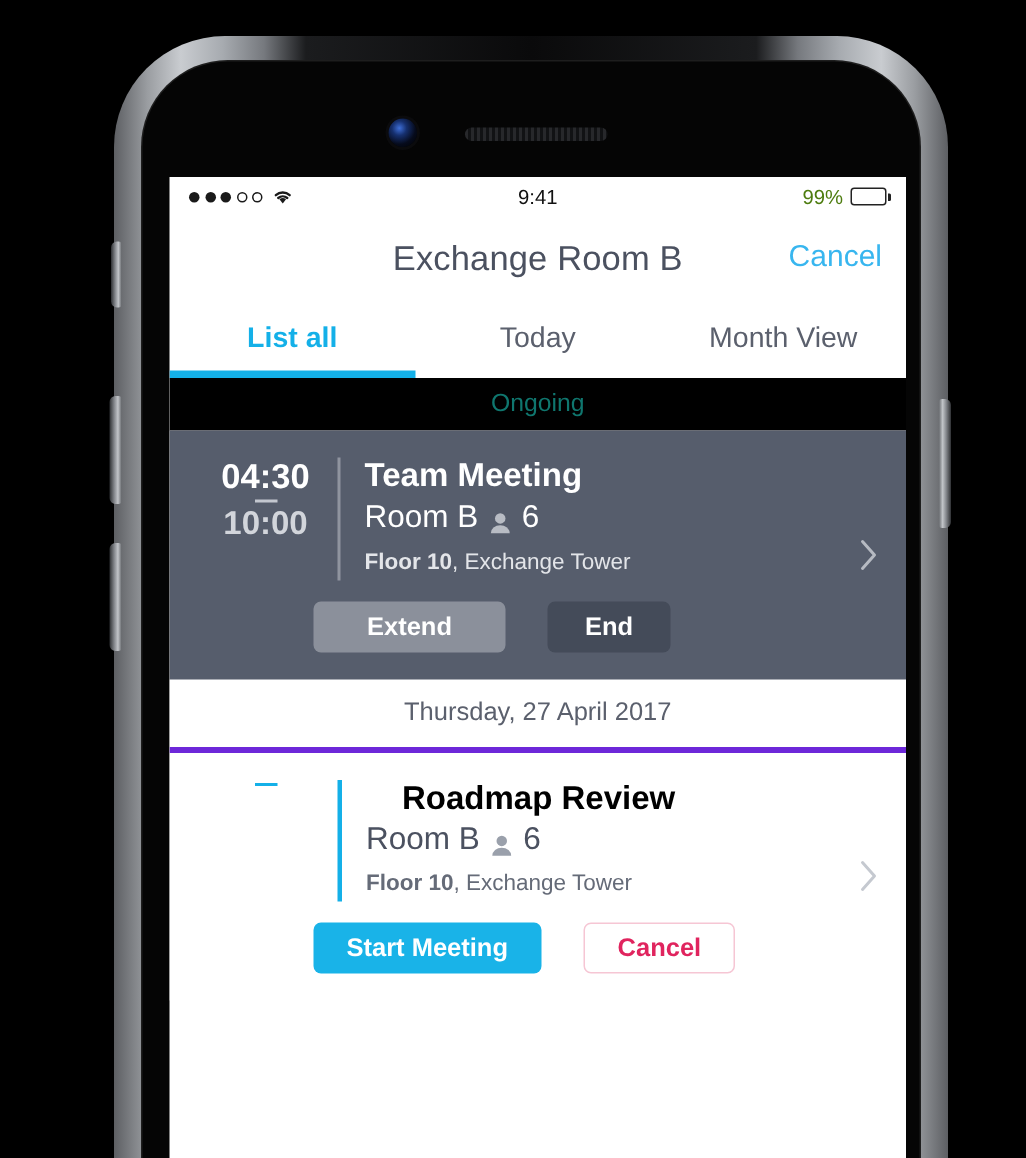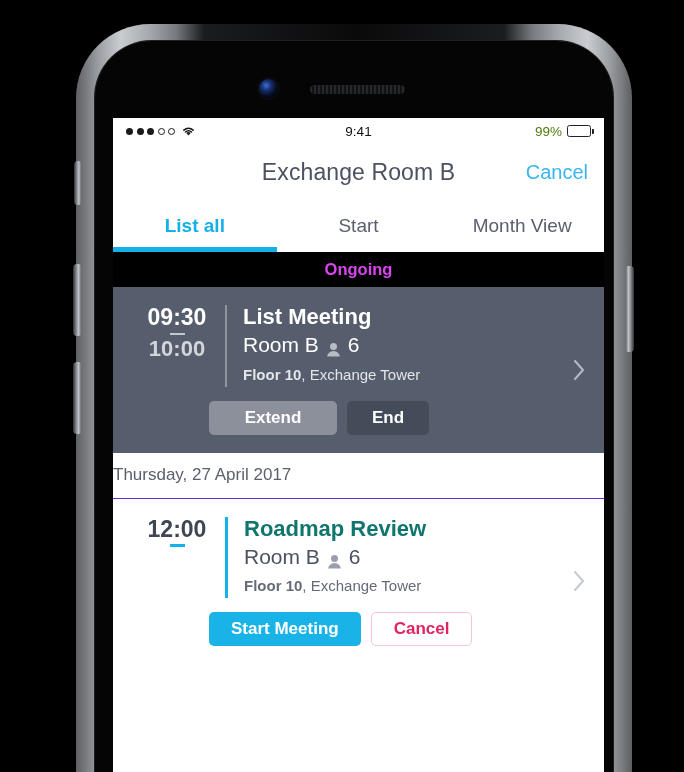--- a/index.html
+++ b/index.html
@@ -69,22 +69,22 @@
   .nav-title{ font-size:23px; color:#4b5160; font-weight:400; letter-spacing:.1px; }
   .nav-cancel{ position:absolute; right:16px; top:50%; transform:translateY(-50%); font-size:20px; color:#38b6ef; }
 
   
   .tabs{ display:flex; height:52px; position:relative; }
   .tab{ flex:1; display:flex; align-items:center; justify-content:center; font-size:19px; color:#5b606d; }
   .tab.active{ color:#14b0e8; font-weight:bold; }
   .tab-indicator{ position:absolute; bottom:0; left:0; width:33.33%; height:5px; background:#14b0e8; }
 
   
-  .section-head{ background:#000; color:#d946ef; height:35px; display:flex; align-items:center; justify-content:center;
-                 font-size:16.5px; font-weight:bold; }
+  .section-head{ background:#000; color:#0f766e; height:35px; display:flex; align-items:center; justify-content:center;
+                 font-size:16.5px; font-weight:normal; }
 
   
   .card{ position:relative; padding:16px 0 18px 0; }
   .card.ongoing{ background:#565d6c; color:#fff; }
   .card.upcoming{ background:#fff; }
   .card-body{ display:flex; padding:0 18px; }
   .time-col{ width:92px; flex-shrink:0; text-align:center; padding-top:2px; }
   .t-start{ font-size:23px; font-weight:bold; line-height:1.12; }
   .t-sep{ width:15px; height:2.5px; margin:2px auto; }
   .t-end{ font-size:22px; line-height:1.12; }
@@ -99,38 +99,38 @@
   .card.ongoing .vline{ background:#8f949f; }
   .card.upcoming .vline{ background:#14b0e8; width:3px; }
 
   .info{ flex:1; padding-top:0px; }
   .m-title{ font-size:22px; font-weight:bold; line-height:1.28; }
   .m-room{ font-size:21px; line-height:1.35; display:flex; align-items:center; gap:7px; }
   .m-floor{ font-size:15px; line-height:1.6; margin-top:3px; }
   .m-floor b{ font-weight:bold; }
   .card.ongoing .m-title, .card.ongoing .m-room{ color:#fff; }
   .card.ongoing .m-floor{ color:#e3e5e9; }
-  .card.upcoming .m-title{ color:#0f766e; }
+  .card.upcoming .m-title{ color:#000000;margin-left:24px; }
   .card.upcoming .m-room{ color:#4b5160; }
   .card.upcoming .m-floor{ color:#656b78; }
 
   .person-icon{ width:15px; height:16px; position:relative; display:inline-block; }
 
-  .actions{ display:flex; gap:10px; padding:14px 0 0 96px; }
+  .actions{ display:flex; gap:28px; padding:14px 0 0 96px; }
   .btn{ border:none; border-radius:5px; font-size:17px; font-weight:bold; padding:0 22px; height:34px;
         display:flex; align-items:center; justify-content:center; font-family:inherit; cursor:pointer; }
   .btn-extend{ background:#8b909b; color:#fff; min-width:128px; }
   .btn-end{ background:#444b59; color:#fff; min-width:82px;text-align:center; }
   .btn-start{ background:#19b3e8; color:#fff; min-width:128px; }
   .btn-cancel{ background:#fff; color:#e0245e; border:1.4px solid #f6c6d4; min-width:82px; }
 
   .chevron{ position:absolute; right:18px; top:50%; transform:translateY(-50%); width:13px; height:22px; }
 
-  .date-divider{ background:#fff; font-size:17px; color:#5b606d; padding:12px 0 13px;
-                 border-bottom:1px solid #6d28d9; }
+  .date-divider{ background:#fff; text-align:center; font-size:17px; color:#5b606d; padding:12px 0 13px;
+                 border-bottom:4px solid #6d28d9; }
 </style>
 </head>
 <body>
 
 <div id="stage">
 
   <div class="phone-frame"></div>
   <div class="phone-front"></div>
   <div class="bezel-hl"></div>
 
@@ -170,37 +170,37 @@
       </div>
     </div>
 
     <div class="navbar">
       <div class="nav-title">Exchange Room B</div>
       <div class="nav-cancel">Cancel</div>
     </div>
 
     <div class="tabs">
       <div class="tab active">List all</div>
-      <div class="tab">Start</div>
+      <div class="tab">Today</div>
       <div class="tab">Month View</div>
       <div class="tab-indicator"></div>
     </div>
 
     <div class="section-head">Ongoing</div>
 
     <div class="card ongoing">
       <div class="card-body">
         <div class="time-col">
-          <div class="t-start">09:30</div>
+          <div class="t-start">04:30</div>
           <div class="t-sep"></div>
           <div class="t-end">10:00</div>
         </div>
         <div class="vline"></div>
         <div class="info">
-          <div class="m-title">List Meeting</div>
+          <div class="m-title">Team Meeting</div>
           <div class="m-room">
             <span>Room B</span>
             <span class="person-icon">
               <svg width="15" height="16" viewBox="0 0 15 16">
                 <circle cx="7.5" cy="4.6" r="3.5" fill="#b8bcc4"></circle>
                 <path d="M1.2 14.5 a6.3 5.4 0 0 1 12.6 0 Z" fill="#b8bcc4"></path>
               </svg>
             </span>
             <span>6</span>
           </div>
@@ -218,21 +218,20 @@
             <path d="M2 2 L10 11 L2 20" stroke="#b6bac2" stroke-width="2" fill="none" stroke-linecap="round" stroke-linejoin="round"></path>
           </svg>
       </span>
     </div>
 
     <div class="date-divider">Thursday, 27 April 2017</div>
 
     <div class="card upcoming">
       <div class="card-body">
         <div class="time-col">
-          <div class="t-start">12:00</div>
           <div class="t-sep"></div>
         </div>
         <div class="vline"></div>
         <div class="info">
           <div class="m-title">Roadmap Review</div>
           <div class="m-room">
             <span>Room B</span>
             <span class="person-icon">
               <svg width="15" height="16" viewBox="0 0 15 16">
                 <circle cx="7.5" cy="4.6" r="3.5" fill="#9aa0ab"></circle>

